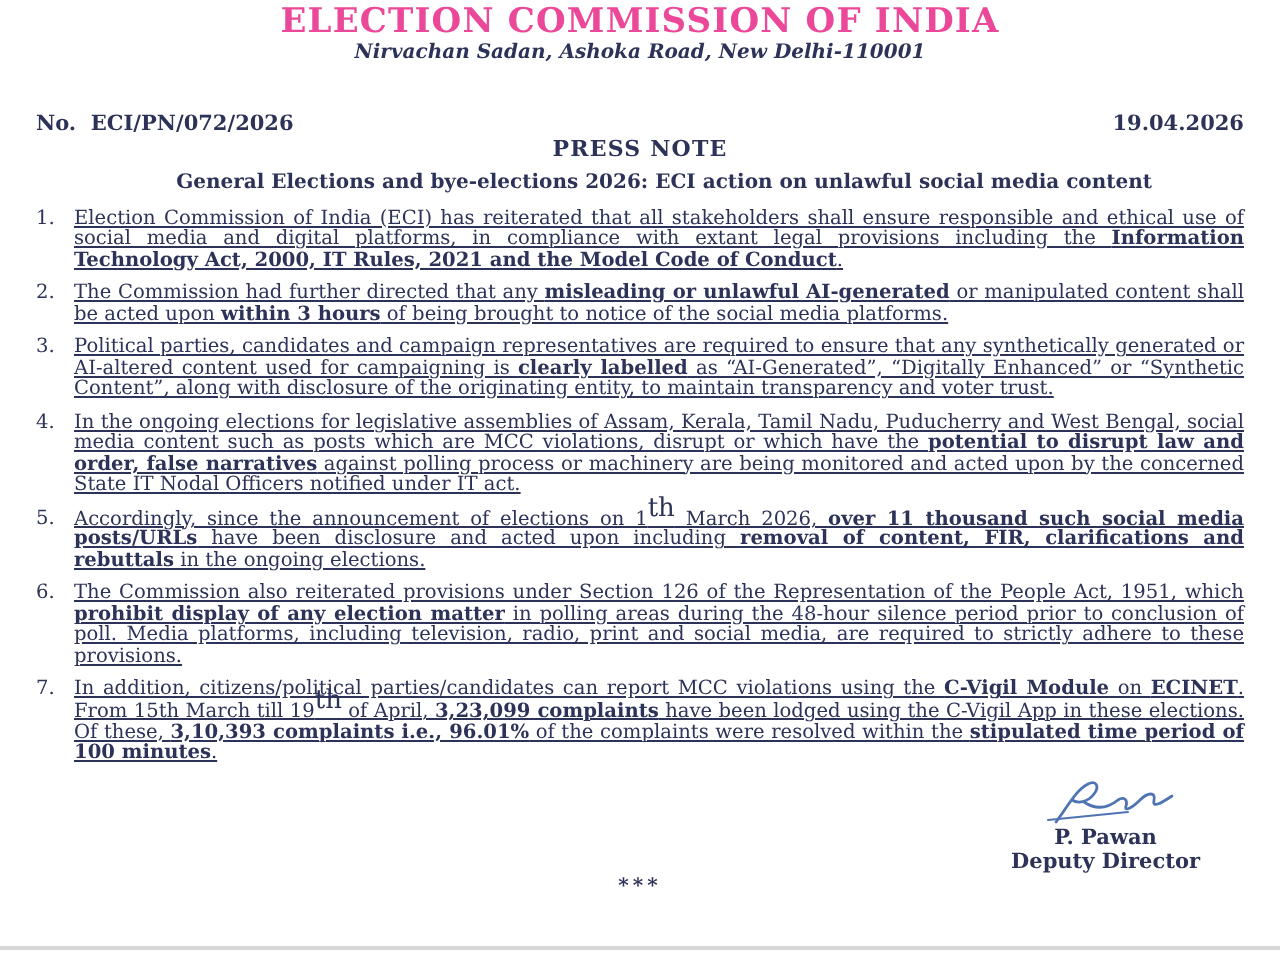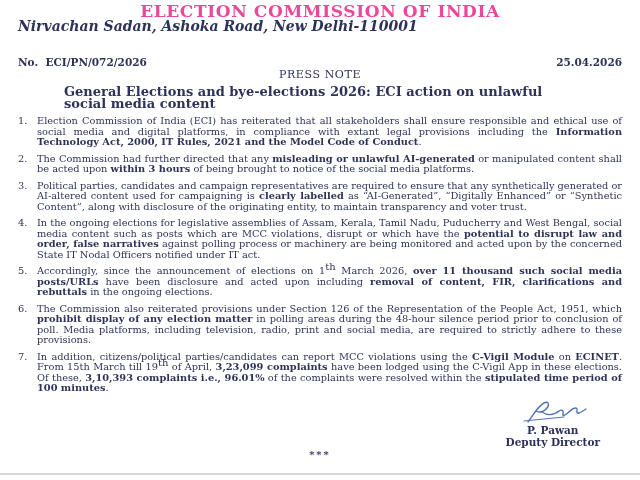--- a/index.html
+++ b/index.html
@@ -17,68 +17,69 @@
   .org-name {
     text-align: center;
     font-size: 17px;
     font-weight: bold;
     letter-spacing: 0.6px;
     color: #ec4899;
     line-height: 18px;
     margin: 0;
   }
   .org-address {
-    text-align: left;
-    font-size: 14px;
+    text-align: center;
+    font-size: 10px;
     font-weight: bold;
     font-style: italic;
     line-height: 11px;
     margin-top: 1px;
   }
   .ref-row {
     display: flex;
     justify-content: space-between;
     font-size: 10.5px;
     font-weight: bold;
     margin-top: 25px;
     line-height: 11px;
   }
   .press-note {
     text-align: center;
     font-size: 11px;
-    font-weight: normal;
+    font-weight: bold;
     letter-spacing: 0.6px;
     margin-top: 1px;
     line-height: 12px;
   }
   .subject {
-    text-align: left;
-    font-size: 13px;
+    text-align: right;
+    font-size: 10px;
     font-weight: bold;
     line-height: 11.5px;
     max-width: 512px;
     margin: 5px auto 7px auto;
   }
   .items { }
   .item {
     display: flex;
     font-size: 9.8px;
     line-height: 10.5px;
     margin-bottom: 6px;
   }
   .item .num {
     flex: none;
     width: 19px;
   }
   .item .txt {
     flex: 1;
     text-align: justify;
+    text-decoration: underline;
   }
   .b { font-weight: bold; }
-  sup { font-size: 10px; line-height: 0; vertical-align: super; }
+  sup { font-size: 13px; line-height: 0; vertical-align: super; }
 
   .sig-wrap {
     display: flex;
     justify-content: flex-end;
     padding-right: 22px;
     margin-top: 0px;
   }
   .sig-block { text-align: center; }
   .sig-scrawl { display: block; margin: 0 auto -2px auto; }
   .sig-name {
@@ -109,21 +110,21 @@
 </head>
 <body>
 
 <div class="page">
 
   <div class="org-name">ELECTION COMMISSION OF INDIA</div>
   <div class="org-address">Nirvachan Sadan, Ashoka Road, New Delhi-110001</div>
 
   <div class="ref-row">
     <span>No.&nbsp; ECI/PN/072/2026</span>
-    <span>25.04.2026</span>
+    <span>19.04.2026</span>
   </div>
 
   <div class="press-note">PRESS NOTE</div>
   <div class="subject">General Elections and bye-elections 2026: ECI action on unlawful social media content</div>
 
   <div class="items">
     <div class="item">
       <span class="num">1.</span>
       <span class="txt"><span>Election Commission of India (ECI) has reiterated that all stakeholders shall ensure responsible and ethical use of social media and digital platforms, in compliance with extant legal provisions including the </span><span class="b">Information Technology Act, 2000, IT Rules, 2021 and the Model Code of Conduct</span><span>.</span></span>
     </div>

